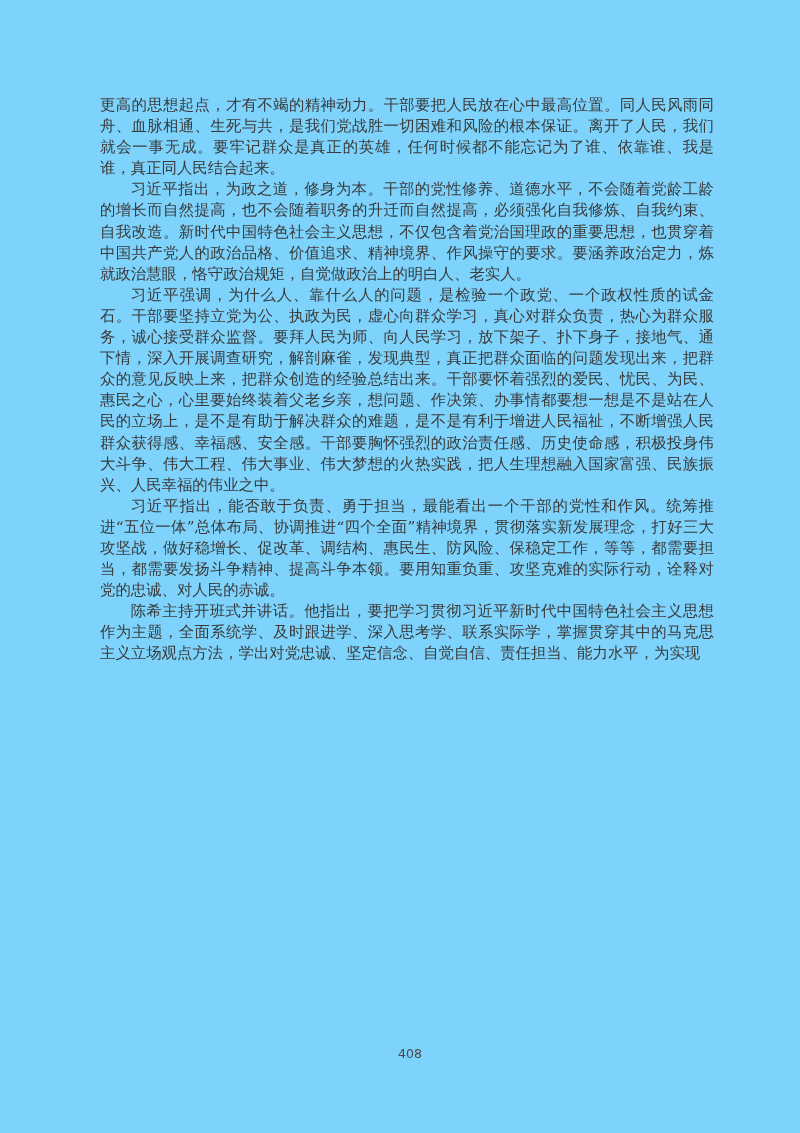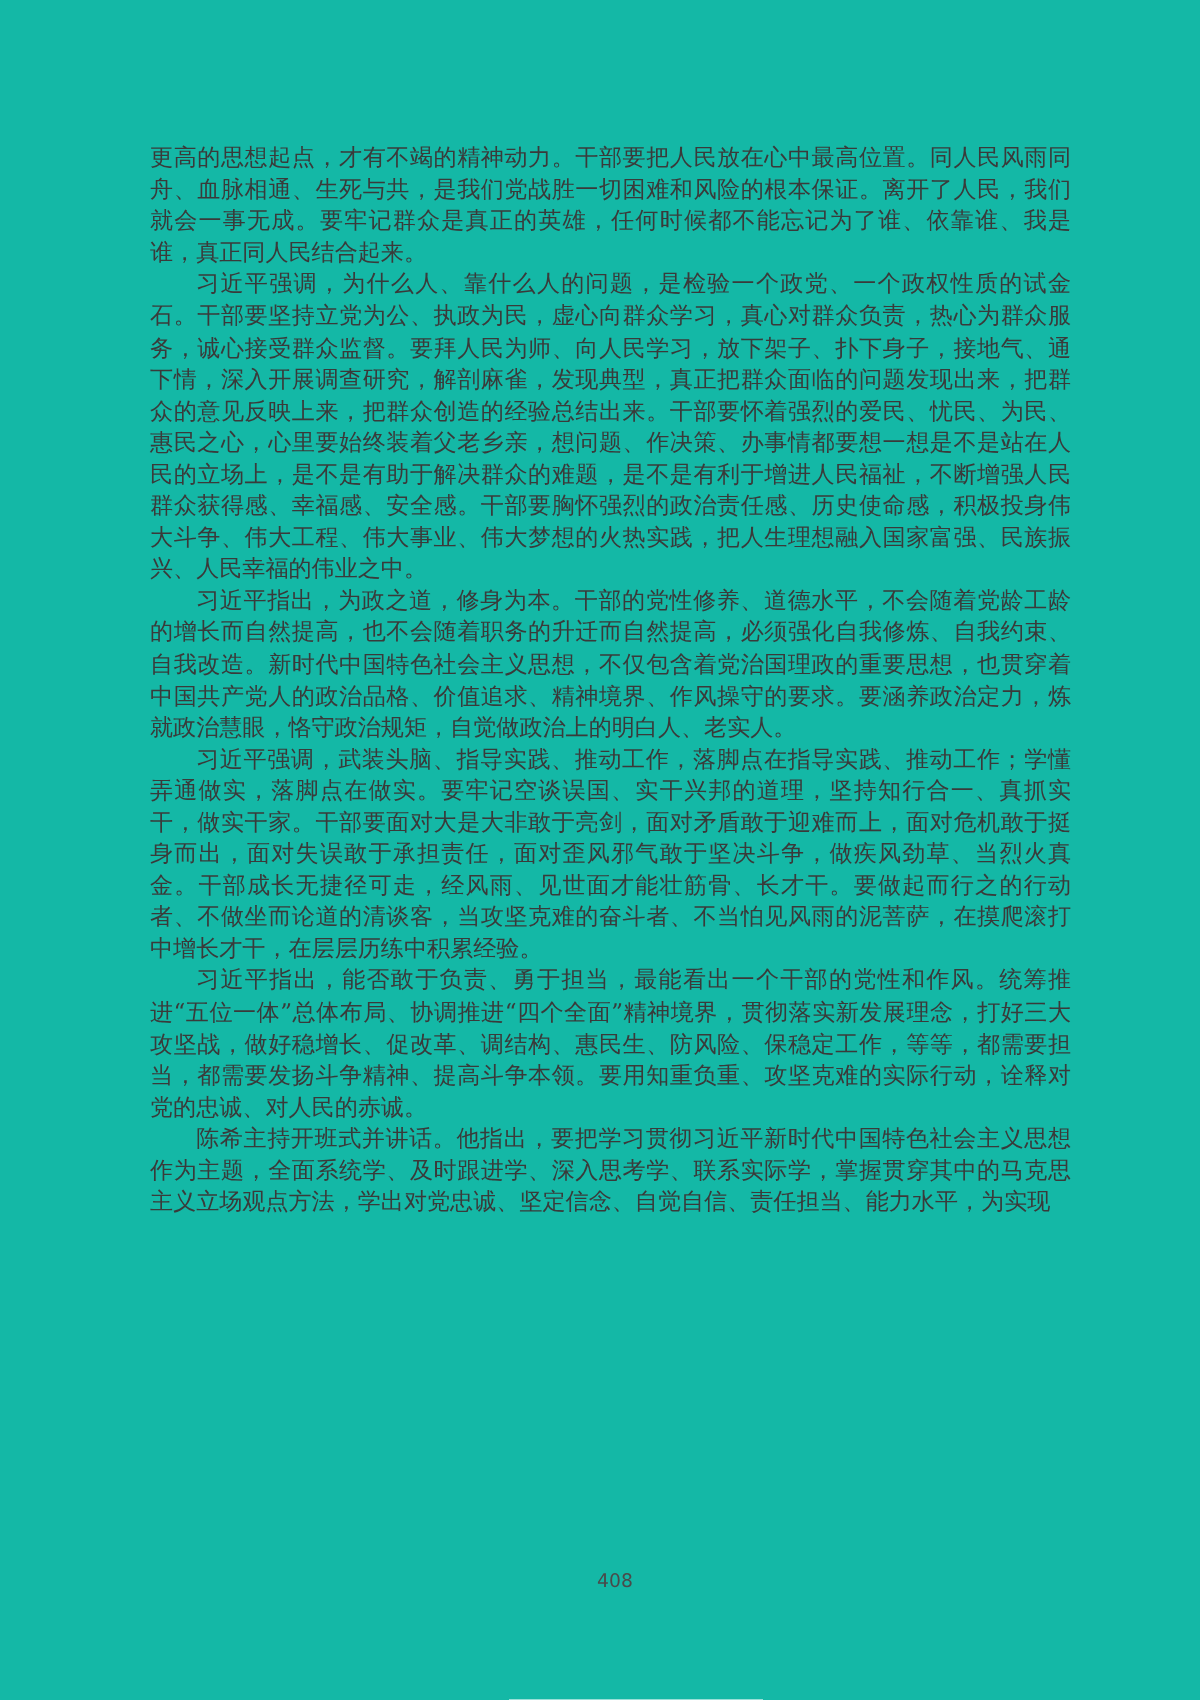--- a/index.html
+++ b/index.html
@@ -13,21 +13,21 @@
     height: 1133px;
     overflow: hidden;
     font-family: "DejaVu Serif", "Liberation Serif", serif;
   }
   .page {
     position: absolute;
     left: 0;
     top: 0;
     width: 800px;
     height: 1133px;
-    background: #14b8a6;
+    background: #7dd3fc;
   }
   .text-block {
     position: absolute;
     left: 100px;
     top: 95px;
     width: 614px;
     font-size: 15.4px;
     line-height: 21.1px;
     color: #3a3a3a;
     text-align: justify;
@@ -54,22 +54,21 @@
     margin-left: 10px;
   }
 </style>
 </head>
 <body>
 
 <div class="page">
 
   <div class="text-block">
     <p class="no-indent">更高的思想起点，才有不竭的精神动力。干部要把人民放在心中最高位置。同人民风雨同舟、血脉相通、生死与共，是我们党战胜一切困难和风险的根本保证。离开了人民，我们就会一事无成。要牢记群众是真正的英雄，任何时候都不能忘记为了谁、依靠谁、我是谁，真正同人民结合起来。</p>
+    <p>习近平指出，为政之道，修身为本。干部的党性修养、道德水平，不会随着党龄工龄的增长而自然提高，也不会随着职务的升迁而自然提高，必须强化自我修炼、自我约束、自我改造。新时代中国特色社会主义思想，不仅包含着党治国理政的重要思想，也贯穿着中国共产党人的政治品格、价值追求、精神境界、作风操守的要求。要涵养政治定力，炼就政治慧眼，恪守政治规矩，自觉做政治上的明白人、老实人。</p>
     <p>习近平强调，为什么人、靠什么人的问题，是检验一个政党、一个政权性质的试金石。干部要坚持立党为公、执政为民，虚心向群众学习，真心对群众负责，热心为群众服务，诚心接受群众监督。要拜人民为师、向人民学习，放下架子、扑下身子，接地气、通下情，深入开展调查研究，解剖麻雀，发现典型，真正把群众面临的问题发现出来，把群众的意见反映上来，把群众创造的经验总结出来。干部要怀着强烈的爱民、忧民、为民、惠民之心，心里要始终装着父老乡亲，想问题、作决策、办事情都要想一想是不是站在人民的立场上，是不是有助于解决群众的难题，是不是有利于增进人民福祉，不断增强人民群众获得感、幸福感、安全感。干部要胸怀强烈的政治责任感、历史使命感，积极投身伟大斗争、伟大工程、伟大事业、伟大梦想的火热实践，把人生理想融入国家富强、民族振兴、人民幸福的伟业之中。</p>
-    <p>习近平指出，为政之道，修身为本。干部的党性修养、道德水平，不会随着党龄工龄的增长而自然提高，也不会随着职务的升迁而自然提高，必须强化自我修炼、自我约束、自我改造。新时代中国特色社会主义思想，不仅包含着党治国理政的重要思想，也贯穿着中国共产党人的政治品格、价值追求、精神境界、作风操守的要求。要涵养政治定力，炼就政治慧眼，恪守政治规矩，自觉做政治上的明白人、老实人。</p>
-    <p>习近平强调，武装头脑、指导实践、推动工作，落脚点在指导实践、推动工作；学懂弄通做实，落脚点在做实。要牢记空谈误国、实干兴邦的道理，坚持知行合一、真抓实干，做实干家。干部要面对大是大非敢于亮剑，面对矛盾敢于迎难而上，面对危机敢于挺身而出，面对失误敢于承担责任，面对歪风邪气敢于坚决斗争，做疾风劲草、当烈火真金。干部成长无捷径可走，经风雨、见世面才能壮筋骨、长才干。要做起而行之的行动者、不做坐而论道的清谈客，当攻坚克难的奋斗者、不当怕见风雨的泥菩萨，在摸爬滚打中增长才干，在层层历练中积累经验。</p>
     <p>习近平指出，能否敢于负责、勇于担当，最能看出一个干部的党性和作风。统筹推进“五位一体”总体布局、协调推进“四个全面”精神境界，贯彻落实新发展理念，打好三大攻坚战，做好稳增长、促改革、调结构、惠民生、防风险、保稳定工作，等等，都需要担当，都需要发扬斗争精神、提高斗争本领。要用知重负重、攻坚克难的实际行动，诠释对党的忠诚、对人民的赤诚。</p>
     <p>陈希主持开班式并讲话。他指出，要把学习贯彻习近平新时代中国特色社会主义思想作为主题，全面系统学、及时跟进学、深入思考学、联系实际学，掌握贯穿其中的马克思主义立场观点方法，学出对党忠诚、坚定信念、自觉自信、责任担当、能力水平，为实现</p>
   </div>
 
   <div class="page-number">408</div>
 
 </div>
 
 </body></html>

